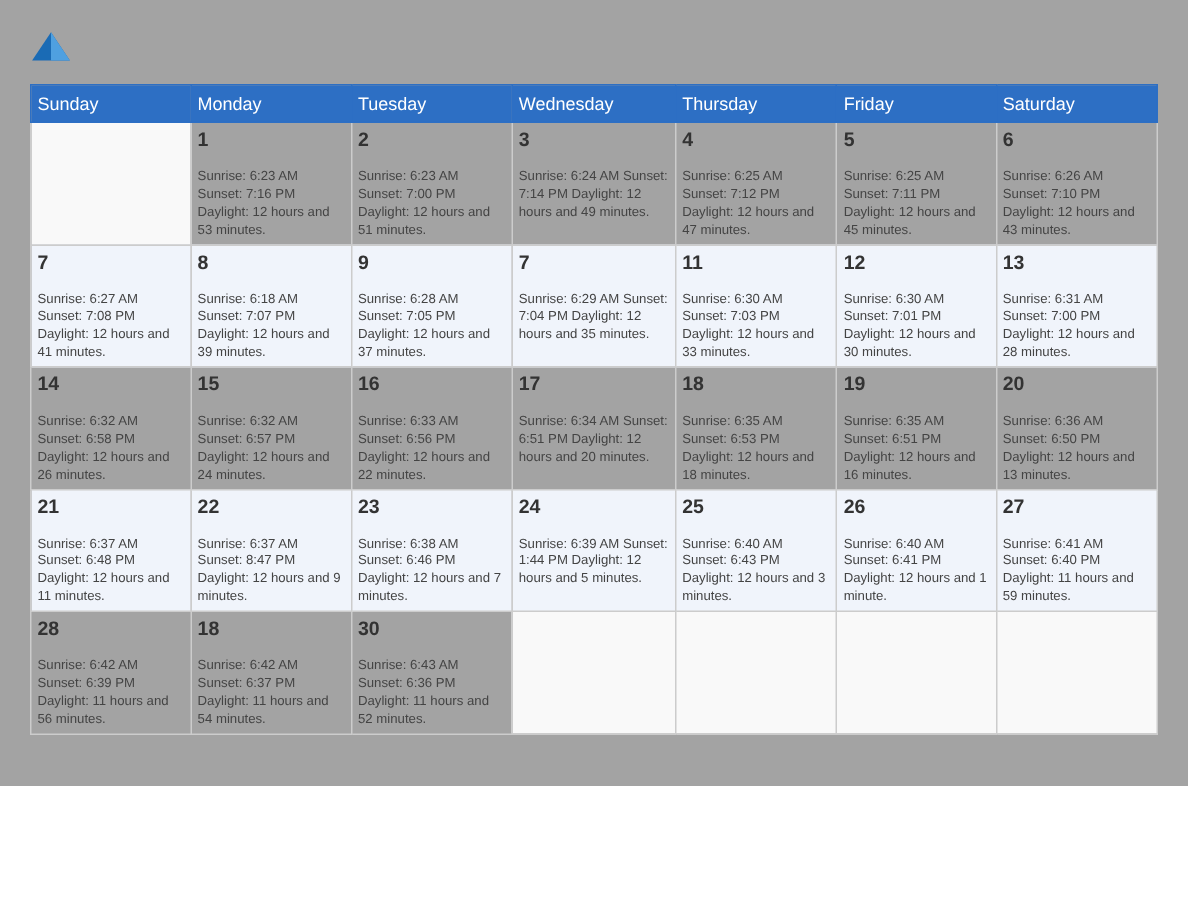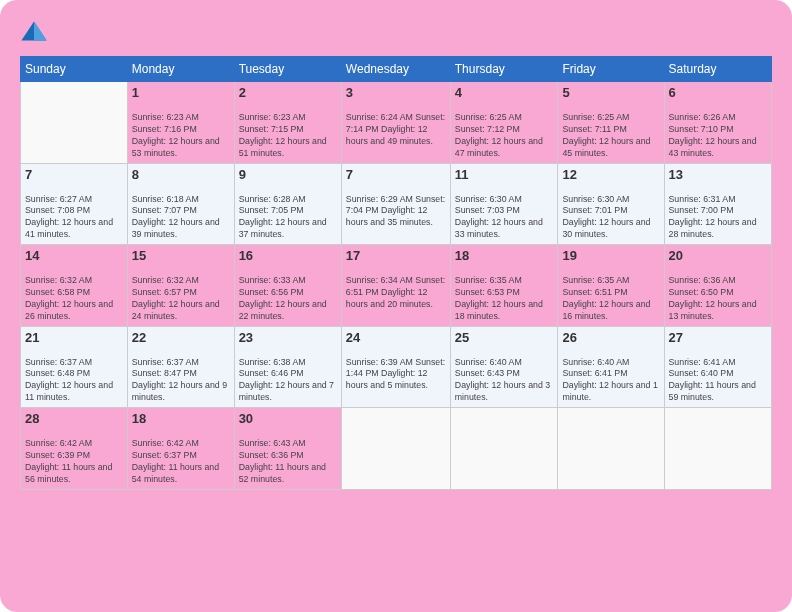--- a/index.html
+++ b/index.html
@@ -5,24 +5,23 @@
     * { margin: 0; padding: 0; box-sizing: border-box; }
     body {
       font-family: Arial, sans-serif;
       background: #fff;
       width: 792px;
       height: 612px;
       overflow: hidden;
     }
     .page {
       width: 792px;
-      height: 612px;
-      background: #f9a8d4;
+      height: 524px;
+      background: #a3a3a3;
       padding: 18px 20px 10px 20px;
-      border-radius: 17px;
     }
     .header {
       display: flex;
       justify-content: space-between;
       align-items: flex-start;
       margin-bottom: 10px;
     }
     .logo {
       display: flex;
       align-items: center;
@@ -136,21 +135,21 @@
           <td>
             <span class="day-num">1</span>
             <div class="day-info">Sunrise: 6:23 AM
 Sunset: 7:16 PM
 Daylight: 12 hours
 and 53 minutes.</div>
           </td>
           <td>
             <span class="day-num">2</span>
             <div class="day-info">Sunrise: 6:23 AM
-Sunset: 7:15 PM
+Sunset: 7:00 PM
 Daylight: 12 hours
 and 51 minutes.</div>
           </td>
           <td>
             <span class="day-num">3</span>
             <div class="day-info">Sunrise: 6:24 AM
 Sunset: 7:14 PM
 Daylight: 12 hours
 and 49 minutes.</div>
           </td>

